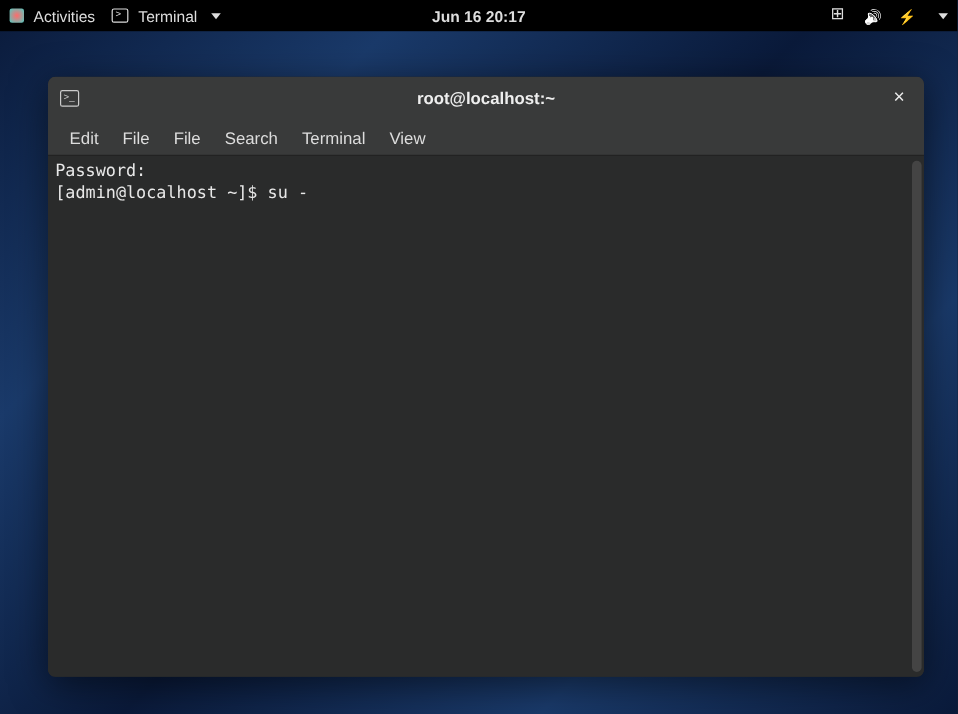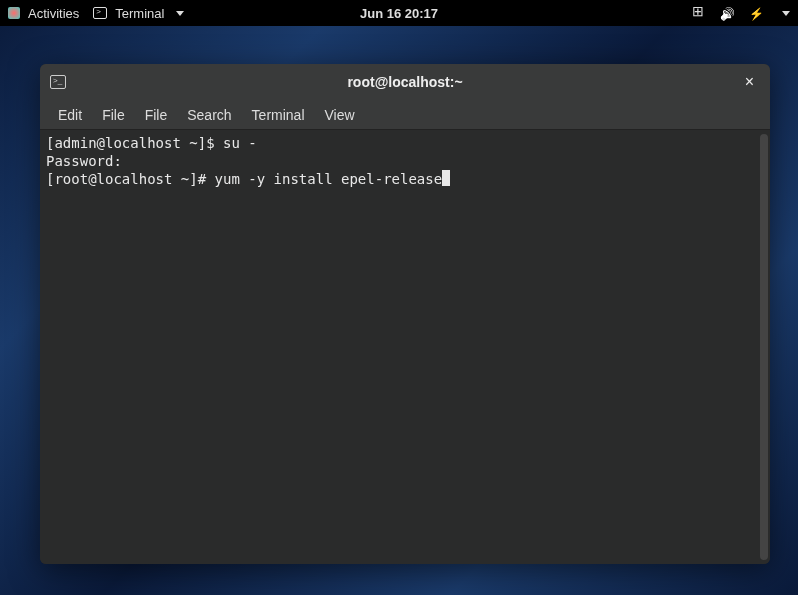--- a/index.html
+++ b/index.html
@@ -204,15 +204,15 @@
     <div class="close-btn">×</div>
   </div>
   <div class="menubar">
     <span>Edit</span>
     <span>File</span>
     <span>File</span>
     <span>Search</span>
     <span>Terminal</span>
     <span>View</span>
   </div>
-  <div class="term-content"><span class="term-line"><span>[admin@localhost ~]$ </span><span>su -</span></span><span class="term-line">Password:</span><span class="term-line"><span>[root@localhost ~]# </span><span>yum -y install epel-release</span><span class="cursor-block"></span></span></div>
+  <div class="term-content"><span class="term-line">Password:</span><span class="term-line"><span>[admin@localhost ~]$ </span><span>su -</span></span></div>
   <div class="scrollbar"></div>
 </div>
 
 </body></html>

